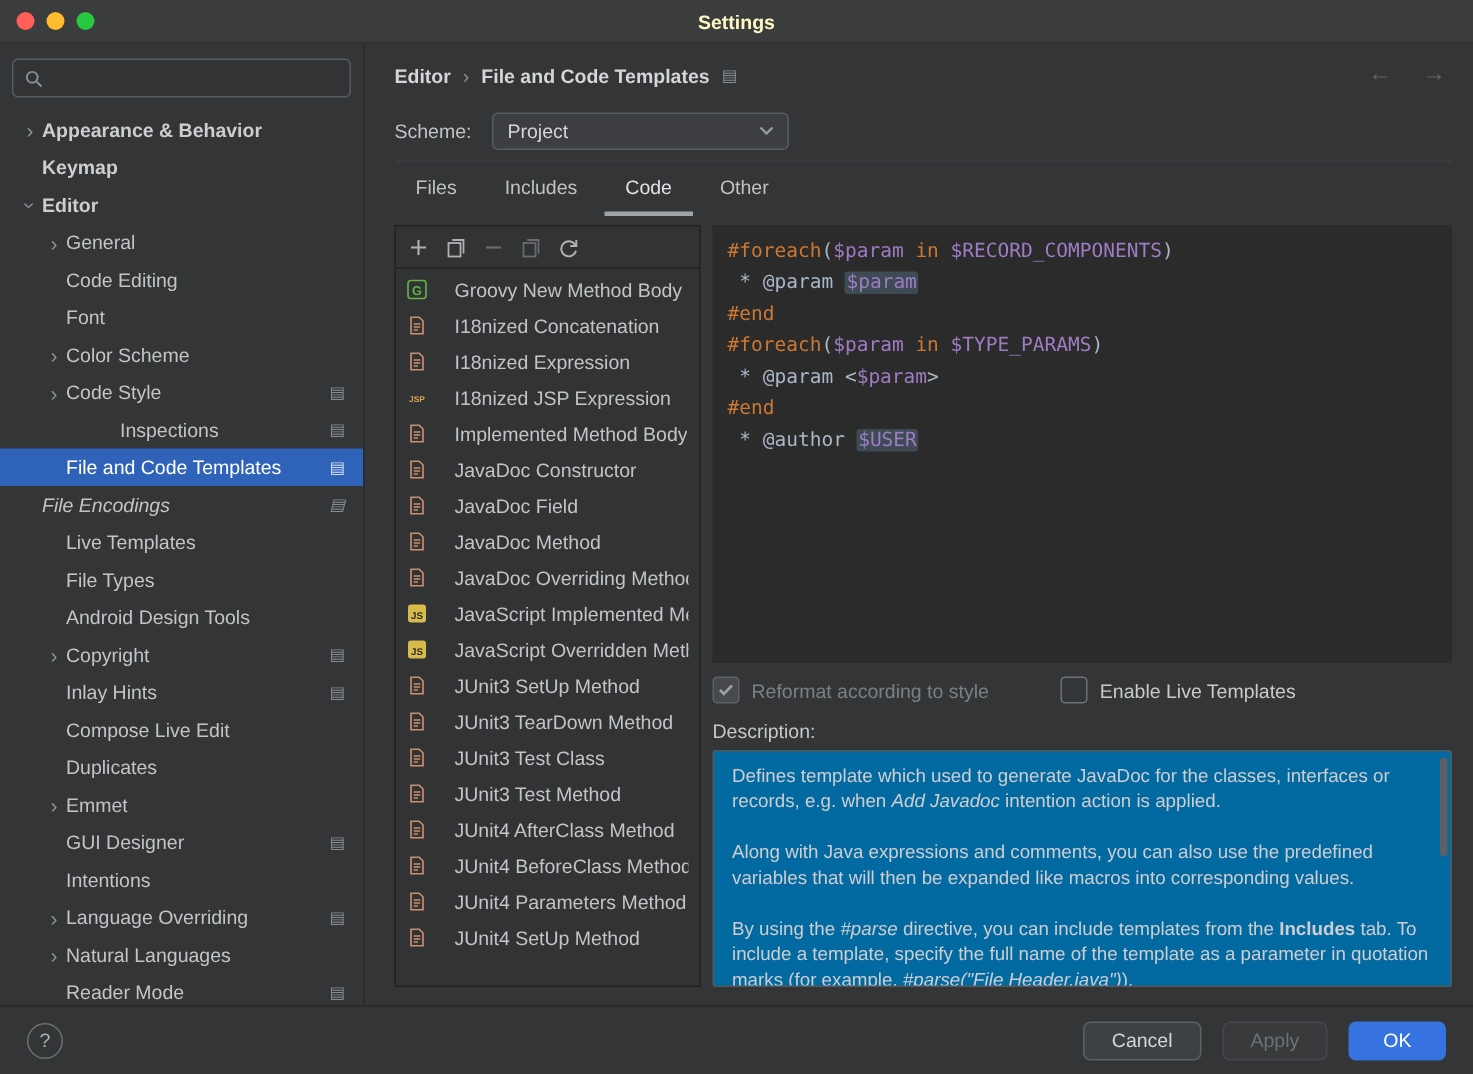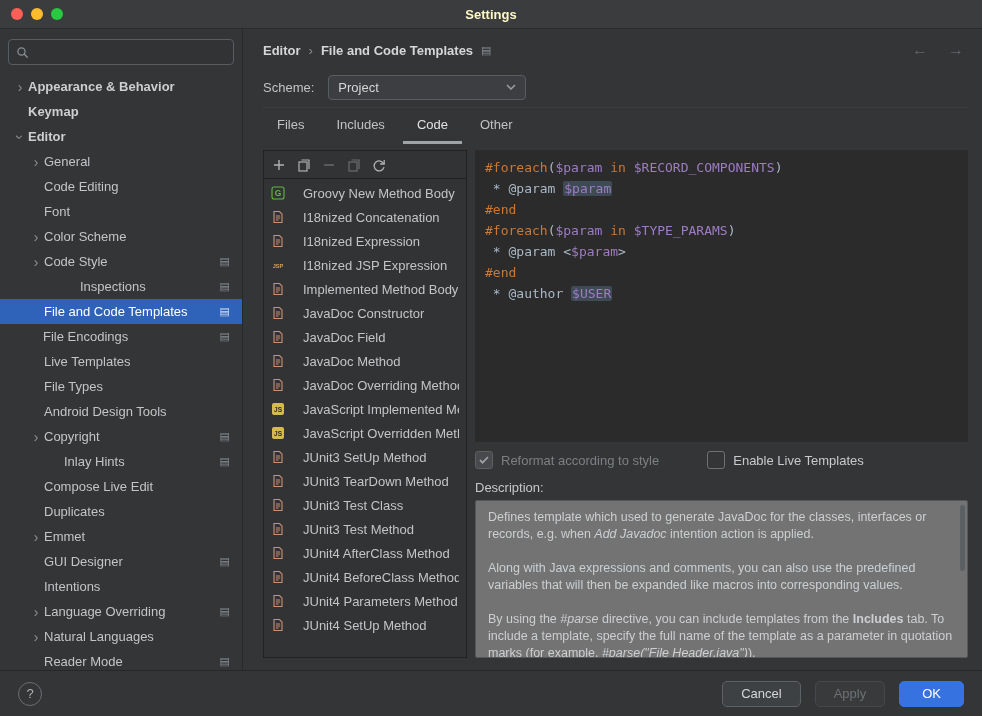--- a/index.html
+++ b/index.html
@@ -80,21 +80,21 @@
   
   .options-row{height:36px;flex:none;display:flex;align-items:center;gap:48px;}
   .opt{display:flex;align-items:center;gap:8px;color:#c8cacc;}
   .opt.disabled{color:#7d8082;}
   .checkbox{width:16px;height:16px;border-radius:3px;border:1px solid #6f7274;background:transparent;
     display:flex;align-items:center;justify-content:center;flex:none;}
   .checkbox.checked{background:#47494c;border-color:#5e6163;}
 
   
   .desc-label{flex:none;color:#c6c8ca;margin:2px 0 5px;}
-  .desc-box{flex:1;min-height:0;background:#737373;border:1px solid #55585a;border-radius:2px;
+  .desc-box{flex:1;min-height:0;background:#0369a1;border:1px solid #55585a;border-radius:2px;
     padding:8px 14px 8px 12px;color:#ccced0;font-size:12.5px;line-height:17px;overflow:hidden;position:relative;}
   .desc-box p{margin:0 0 17px 0;}
   .desc-box p:last-child{margin-bottom:0;}
   .desc-scrollbar{position:absolute;right:2px;top:4px;width:5px;height:66px;border-radius:3px;background:#5d6062;}
 
   
   .footer{height:45px;flex:none;border-top:1px solid #252729;display:flex;align-items:center;
     padding:0 18px;gap:14px;background:#333537;}
   .help{width:22px;height:22px;border-radius:50%;border:1px solid #6b6e70;color:#aeb1b3;
     display:flex;align-items:center;justify-content:center;font-size:13px;}
@@ -167,21 +167,21 @@
           <div class="tree-row" style="padding-left: 28px; margin-left: 36px;">
             <span class="chev"></span>
             <span class="tree-label">Inspections</span>
             <span class="badge">▤</span>
           </div>
           <div class="tree-row sel" style="padding-left: 28px;">
             <span class="chev"></span>
             <span class="tree-label">File and Code Templates</span>
             <span class="badge">▤</span>
           </div>
-          <div class="tree-row" style="padding-left: 27px;">
+          <div class="tree-row" style="padding-left: 12px; font-style: italic;">
             <span class="chev"></span>
             <span class="tree-label">File Encodings</span>
             <span class="badge">▤</span>
           </div>
           <div class="tree-row" style="padding-left: 28px;">
             <span class="chev"></span>
             <span class="tree-label">Live Templates</span>
           </div>
           <div class="tree-row" style="padding-left: 28px;">
             <span class="chev"></span>
@@ -189,21 +189,21 @@
           </div>
           <div class="tree-row" style="padding-left: 28px;">
             <span class="chev"></span>
             <span class="tree-label">Android Design Tools</span>
           </div>
           <div class="tree-row" style="padding-left: 28px;">
             <span class="chev">›</span>
             <span class="tree-label">Copyright</span>
             <span class="badge">▤</span>
           </div>
-          <div class="tree-row" style="padding-left: 28px; gap: 20px;">
+          <div class="tree-row" style="padding-left: 28px;">
             <span class="chev"></span>
             <span class="tree-label">Inlay Hints</span>
             <span class="badge">▤</span>
           </div>
           <div class="tree-row" style="padding-left: 28px;">
             <span class="chev"></span>
             <span class="tree-label">Compose Live Edit</span>
           </div>
           <div class="tree-row" style="padding-left: 28px;">
             <span class="chev"></span>

